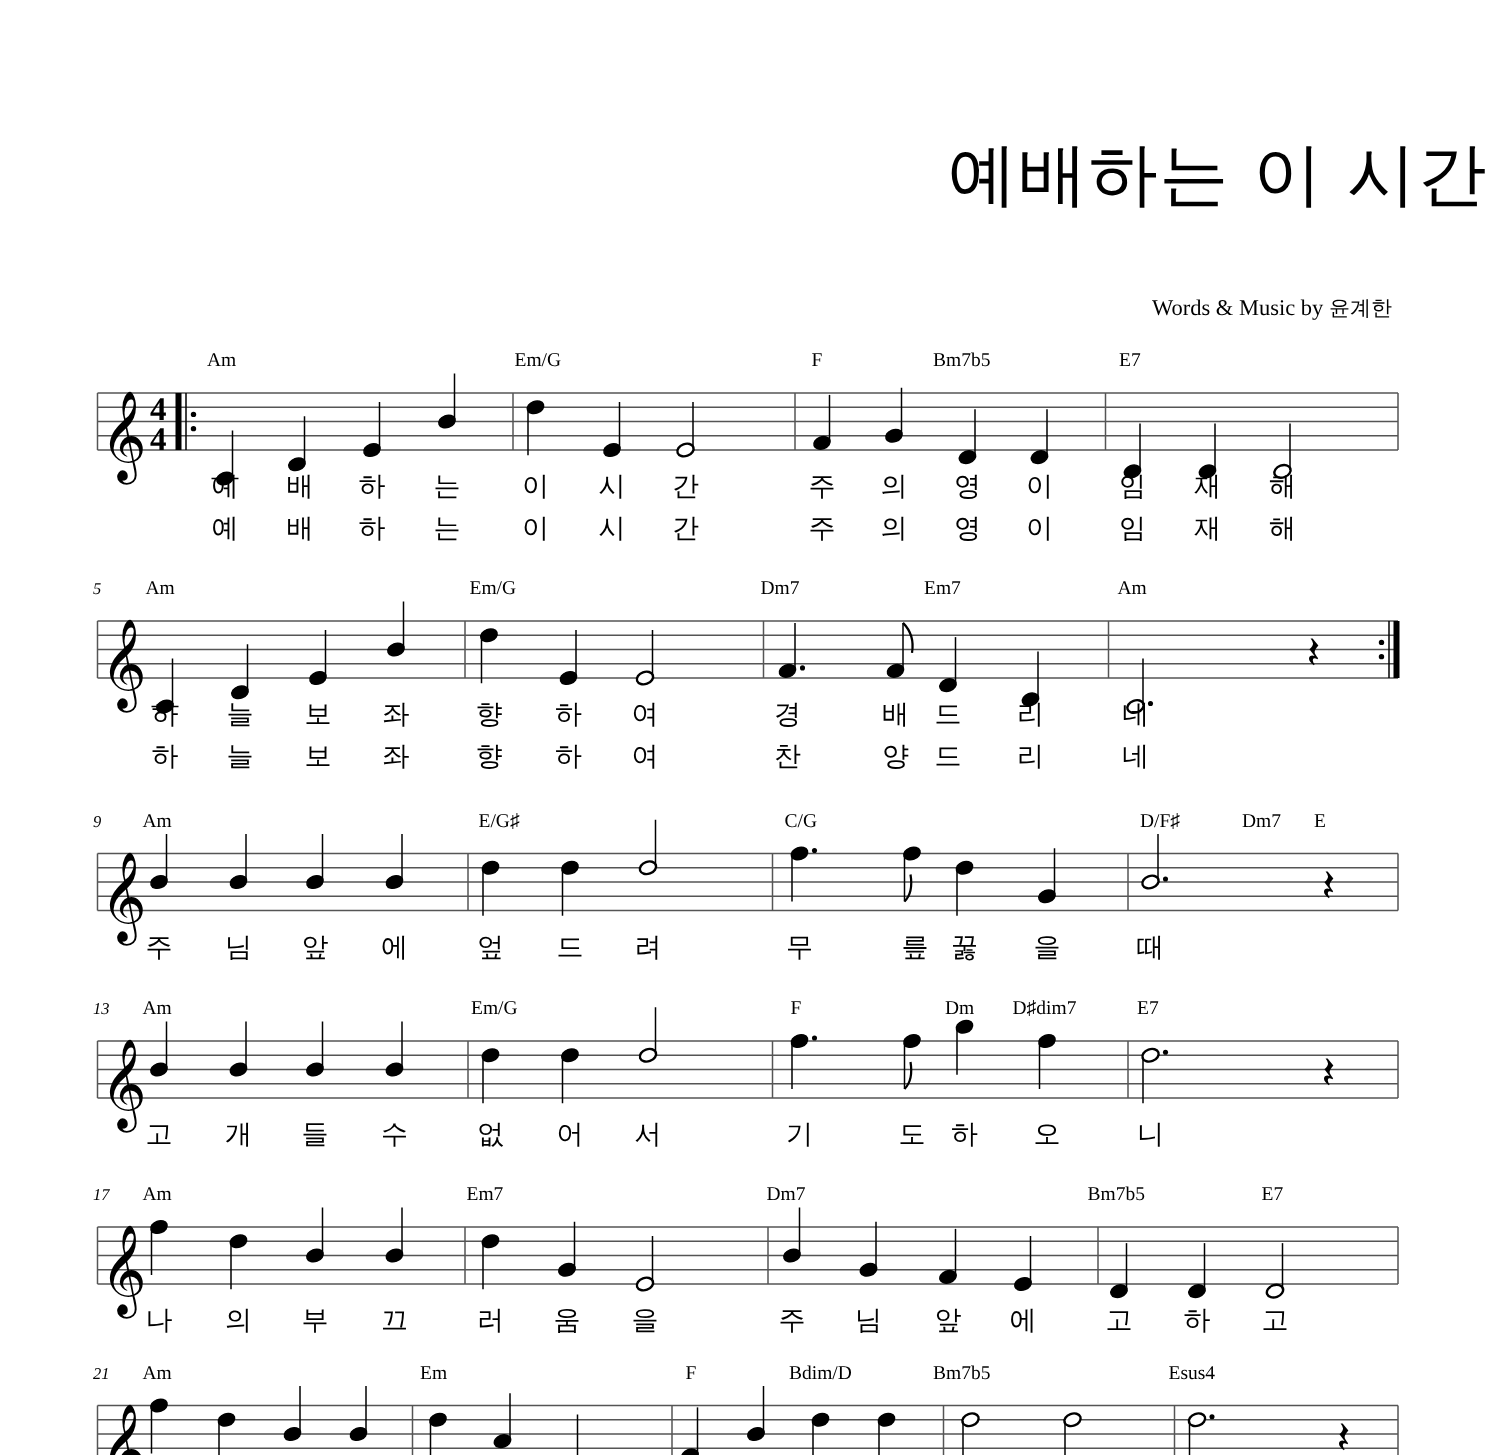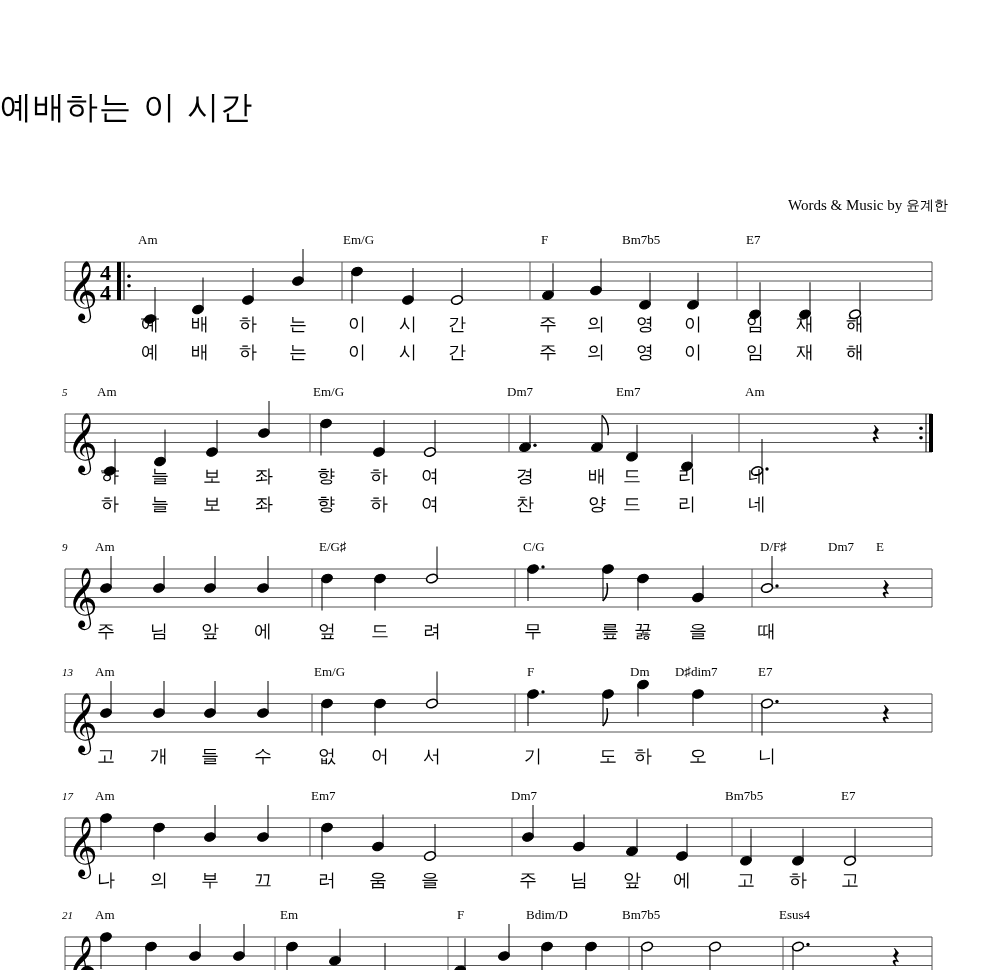--- a/index.html
+++ b/index.html
@@ -1,18 +1,18 @@
 <!DOCTYPE html>
 <html><head>
 <meta charset="utf-8">
 <style>
   html, body { margin:0; padding:0; background:#ffffff; }
   body { width:992px; height:970px; overflow:hidden; position:relative; font-family:"Liberation Serif","DejaVu Serif",serif; color:#000; }
-  .title { position:absolute; top:86px; left:0; width:992px; text-align:left; font-family:"DejaVu Sans","Liberation Sans",sans-serif; font-size:32px; letter-spacing:1px; }
-  .credit { position:absolute; top:197px; right:44px; font-family:"Liberation Serif",serif; font-size:15px; }
+  .title { position:absolute; top:86px; left:0; width:992px; text-align:right; font-family:"DejaVu Sans","Liberation Sans",sans-serif; font-size:46px; letter-spacing:1px; }
+  .credit { position:absolute; top:197px; right:64px; font-family:"Liberation Serif",serif; font-size:15px; }
   .credit .ko { font-family:"DejaVu Sans",sans-serif; font-size:14px; }
   svg#score { position:absolute; left:0; top:0; }
   .chord { font-family:"Liberation Serif",serif; font-size:13px; }
   .mnum { font-family:"Liberation Serif",serif; font-size:11px; font-style:italic; }
   .lyric { font-family:"DejaVu Sans",sans-serif; font-size:18px; }
 </style>
 </head>
 <body>
 
 <div class="title">예배하는 이 시간</div>

